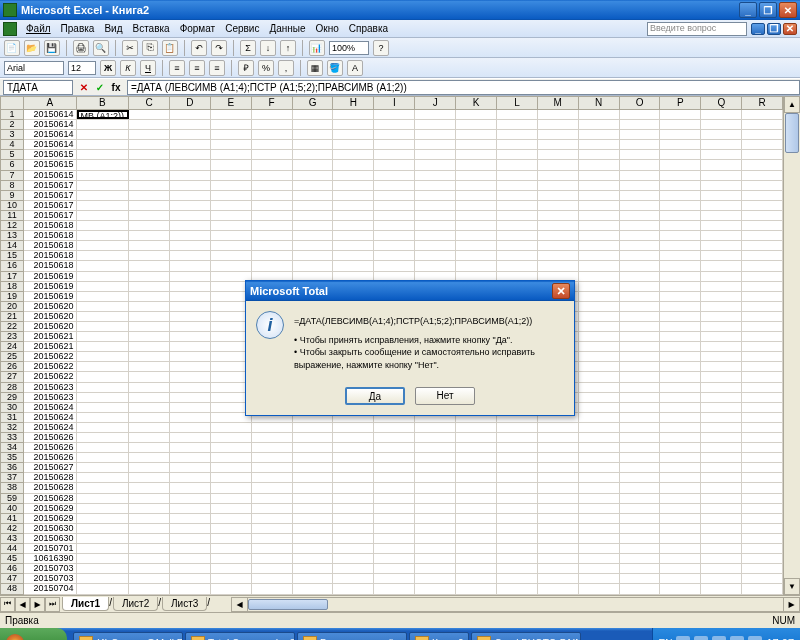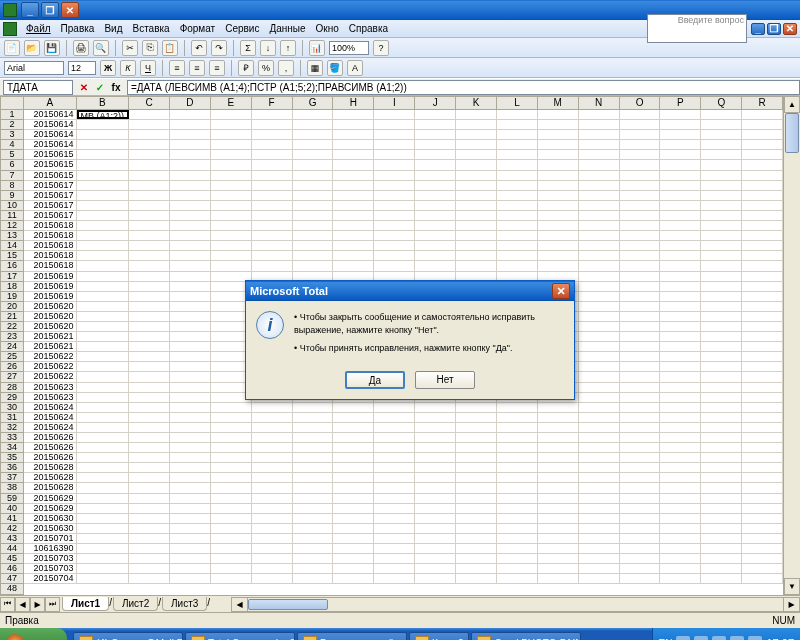--- a/index.html
+++ b/index.html
@@ -7,21 +7,21 @@
 .titlebar { height: 20px; background: linear-gradient(to bottom, #0a5bc2, #3b8ae0 5%, #0a5bc2 95%, #084a9e); display: flex; align-items: center; padding: 0 3px; color: #fff; }
 .titlebar .icon { width: 14px; height: 14px; background: #2a7d2a; margin-right: 4px; border: 1px solid #165016; }
 .titlebar .title { font-weight: bold; font-size: 11px; flex: 1; }
 .winbtns { display: flex; gap: 2px; }
 .winbtn { width: 18px; height: 16px; background: linear-gradient(#5c9fe8,#2a6dc2); border: 1px solid #1a4d8c; border-radius: 2px; color: #fff; display:flex;align-items:center;justify-content:center; font-size:10px; font-weight:bold; }
 .winbtn.close { background: linear-gradient(#e88a5c,#c24a2a); border-color:#8c3a1a; }
 .menubar { height: 18px; background: linear-gradient(#e8f0fb,#d3e2f7); display: flex; align-items: center; padding: 0 3px; font-size: 10px; color: #000; border-bottom: 1px solid #aab8cc; }
 .menubar .micon { width:14px;height:14px;background:#2a7d2a;margin-right:4px;border:1px solid #165016; }
 .menubar span { padding: 0 5px; }
 .menubar span u { text-decoration: underline; }
-.helpbox { margin-left: auto; width: 100px; height: 29px; border: 1px solid #7a8a9c; background:#fff; font-size:9px; color:#888; padding:0 2px;text-align:right; }
+.helpbox { margin-left: auto; width: 100px; height: 14px; border: 1px solid #7a8a9c; background:#fff; font-size:9px; color:#888; padding:0 2px; }
 .toolbar { height: 20px; background: linear-gradient(#ecf2fb,#d8e6f8); display:flex;align-items:center;padding:0 4px;gap:4px; border-bottom:1px solid #aab8cc; }
 .tbtn { width:16px;height:16px;background:#f5f5f0;border:1px solid #adadad;border-radius:2px; display:flex;align-items:center;justify-content:center; font-size:9px; }
 .tsep { width:1px;height:16px;background:#aaa;margin:0 2px; }
 .zoom { width:40px;height:14px;background:#fff;border:1px solid #7a8a9c;font-size:9px;padding:0 2px; display:flex;align-items:center; }
 .toolbar2 { height: 20px; background: linear-gradient(#ecf2fb,#d8e6f8); display:flex;align-items:center;padding:0 4px;gap:4px; border-bottom:1px solid #aab8cc; }
 .fontbox { width:60px;height:14px;background:#fff;border:1px solid #7a8a9c;font-size:9px;padding:0 2px;display:flex;align-items:center; }
 .sizebox { width:28px;height:14px;background:#fff;border:1px solid #7a8a9c;font-size:9px;padding:0 2px;display:flex;align-items:center; }
 .formulabar { height: 18px; background:#f0f0eb; display:flex;align-items:center;border-bottom:1px solid #aab8cc;border-top:1px solid #fff; }
 .namebox { width:70px;height:15px;background:#fff;border:1px solid #7a8a9c;font-size:10px;padding:0 3px;display:flex;align-items:center;margin-left:3px; }
 .fbtns { display:flex;gap:2px;margin:0 4px; }
@@ -72,20 +72,21 @@
 .dialog .dtext { flex:1;line-height:1.4; }
 .dialog .dbtns { display:flex;justify-content:center;gap:10px;padding:6px 0 10px; }
 .dialog .dbtn { width:60px;height:18px;background:linear-gradient(#fff,#ece9d8);border:1px solid #888;border-radius:2px;font-size:10px; text-align:center;line-height:16px; }
 .dialog .dbtn.default { border:2px solid #4080c0; }
 </style>
 </head>
 <body>
 
 <div class="titlebar">
   <div class="icon"></div>
+  <div class="title">Microsoft Excel - Книга2</div>
   <div class="winbtns">
     <div class="winbtn">_</div>
     <div class="winbtn">❐</div>
     <div class="winbtn close">✕</div>
   </div>
 </div>
 
 <div class="menubar">
   <div class="micon"></div>
   <span><u>Файл</u></span>
@@ -932,20 +933,40 @@
         <div class="cell" style="width: 42px;"></div>
         <div class="cell" style="width: 42px;"></div>
         <div class="cell" style="width: 42px;"></div>
         <div class="cell" style="width: 42px;"></div>
         <div class="cell" style="width: 42px;"></div>
         <div class="cell" style="width: 42px;"></div>
         <div class="cell" style="width: 42px;"></div>
         <div class="cell" style="width: 42px;"></div>
       </div>
       <div class="cellrow">
+        <div class="cell" style="width: 54px;">20150627</div>
+        <div class="cell" style="width: 54px;"></div>
+        <div class="cell" style="width: 42px;"></div>
+        <div class="cell" style="width: 42px;"></div>
+        <div class="cell" style="width: 42px;"></div>
+        <div class="cell" style="width: 42px;"></div>
+        <div class="cell" style="width: 42px;"></div>
+        <div class="cell" style="width: 42px;"></div>
+        <div class="cell" style="width: 42px;"></div>
+        <div class="cell" style="width: 42px;"></div>
+        <div class="cell" style="width: 42px;"></div>
+        <div class="cell" style="width: 42px;"></div>
+        <div class="cell" style="width: 42px;"></div>
+        <div class="cell" style="width: 42px;"></div>
+        <div class="cell" style="width: 42px;"></div>
+        <div class="cell" style="width: 42px;"></div>
+        <div class="cell" style="width: 42px;"></div>
+        <div class="cell" style="width: 42px;"></div>
+      </div>
+      <div class="cellrow">
         <div class="cell" style="width: 54px;">20150628</div>
         <div class="cell" style="width: 54px;"></div>
         <div class="cell" style="width: 42px;"></div>
         <div class="cell" style="width: 42px;"></div>
         <div class="cell" style="width: 42px;"></div>
         <div class="cell" style="width: 42px;"></div>
         <div class="cell" style="width: 42px;"></div>
         <div class="cell" style="width: 42px;"></div>
         <div class="cell" style="width: 42px;"></div>
         <div class="cell" style="width: 42px;"></div>
@@ -1259,22 +1280,23 @@
 
 <div class="dialog-overlay">
   <div class="dialog">
     <div class="dtitle">
       <span>Microsoft Total</span>
       <div class="dclose">✕</div>
     </div>
     <div class="dbody">
       <div class="dicon">i</div>
       <div class="dtext">
+        <div style="margin-top:4px">=ДАТА(ЛЕВСИМВ(A1;4);ПСТР(A1;5;2);ПРАВСИМВ(A1;2))</div>
+        <div style="margin-top:6px">• Чтобы принять исправления, нажмите кнопку "Да".</div>
         <div>• Чтобы закрыть сообщение и самостоятельно исправить выражение, нажмите кнопку "Нет".</div>
-        <div style="margin-top:6px">• Чтобы принять исправления, нажмите кнопку "Да".</div>
       </div>
     </div>
     <div class="dbtns">
       <div class="dbtn default">Да</div>
       <div class="dbtn">Нет</div>
     </div>
   </div>
 </div>
 
 </body></html>

